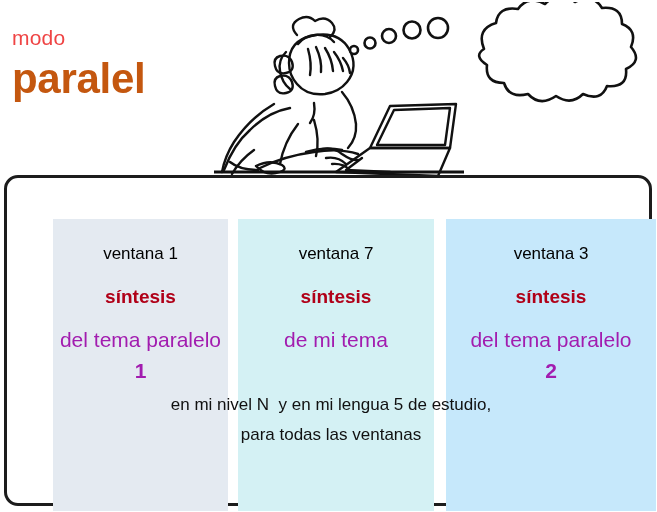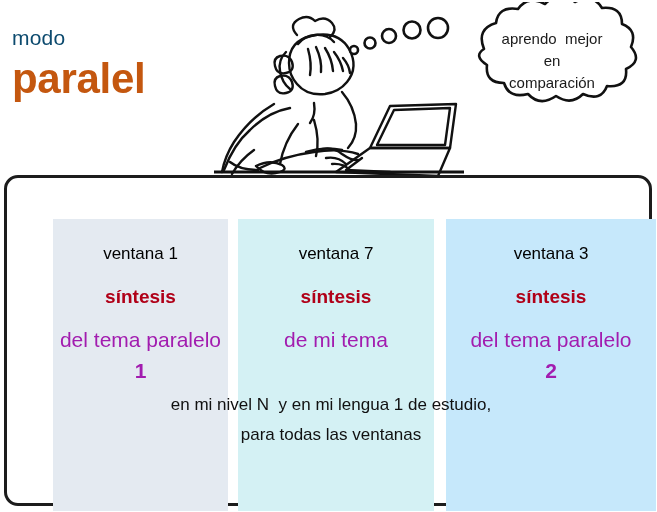--- a/index.html
+++ b/index.html
@@ -24,21 +24,21 @@
     height: 175px;
   }
   #title-block {
     position: absolute;
     left: 12px;
     top: 26px;
     width: 210px;
   }
   #title-modo {
     font-size: 21px;
-    color: #0c4a6e;
+    color: #ef4444;
     line-height: 1.1;
     letter-spacing: 0.2px;
   }
   #title-paralel {
     font-size: 42px;
     font-weight: bold;
     color: #c4570f;
     line-height: 1.08;
     margin-top: 7px;
     letter-spacing: -0.3px;
@@ -231,25 +231,20 @@
 
       <circle cx="-56" cy="25" r="9"></circle>
     </svg>
     <svg width="120" height="60" viewBox="0 0 120 60" fill="#ffffff" stroke="#111111" stroke-width="2.6" style="position:absolute; left:-116px; top:14px;">
       <circle cx="108" cy="12" r="10"></circle>
       <circle cx="82" cy="14" r="8.5"></circle>
       <circle cx="59" cy="20" r="7"></circle>
       <circle cx="40" cy="27" r="5.5"></circle>
       <circle cx="24" cy="34" r="4"></circle>
     </svg>
-    <div id="bubble-text">
-      <div>aprendo  mejor</div>
-      <div>en</div>
-      <div>comparación</div>
-    </div>
   </div>
 </div>
 
 <div id="frame">
   <div id="columns">
 
     <div class="column" id="column-1" style="background: rgb(228, 234, 241);">
       <div class="col-content">
         <div class="col-window">ventana 1</div>
         <div class="col-sintesis">síntesis</div>
@@ -277,16 +272,16 @@
         <div class="col-desc">
           <span>del tema paralelo</span>
           <span class="emph">2</span>
         </div>
       </div>
     </div>
 
   </div>
 
   <div id="footer-note">
-    <div>en mi nivel N  y en mi lengua 1 de estudio,</div>
+    <div>en mi nivel N  y en mi lengua 5 de estudio,</div>
     <div>para todas las ventanas</div>
   </div>
 </div>
 
 </body></html>

